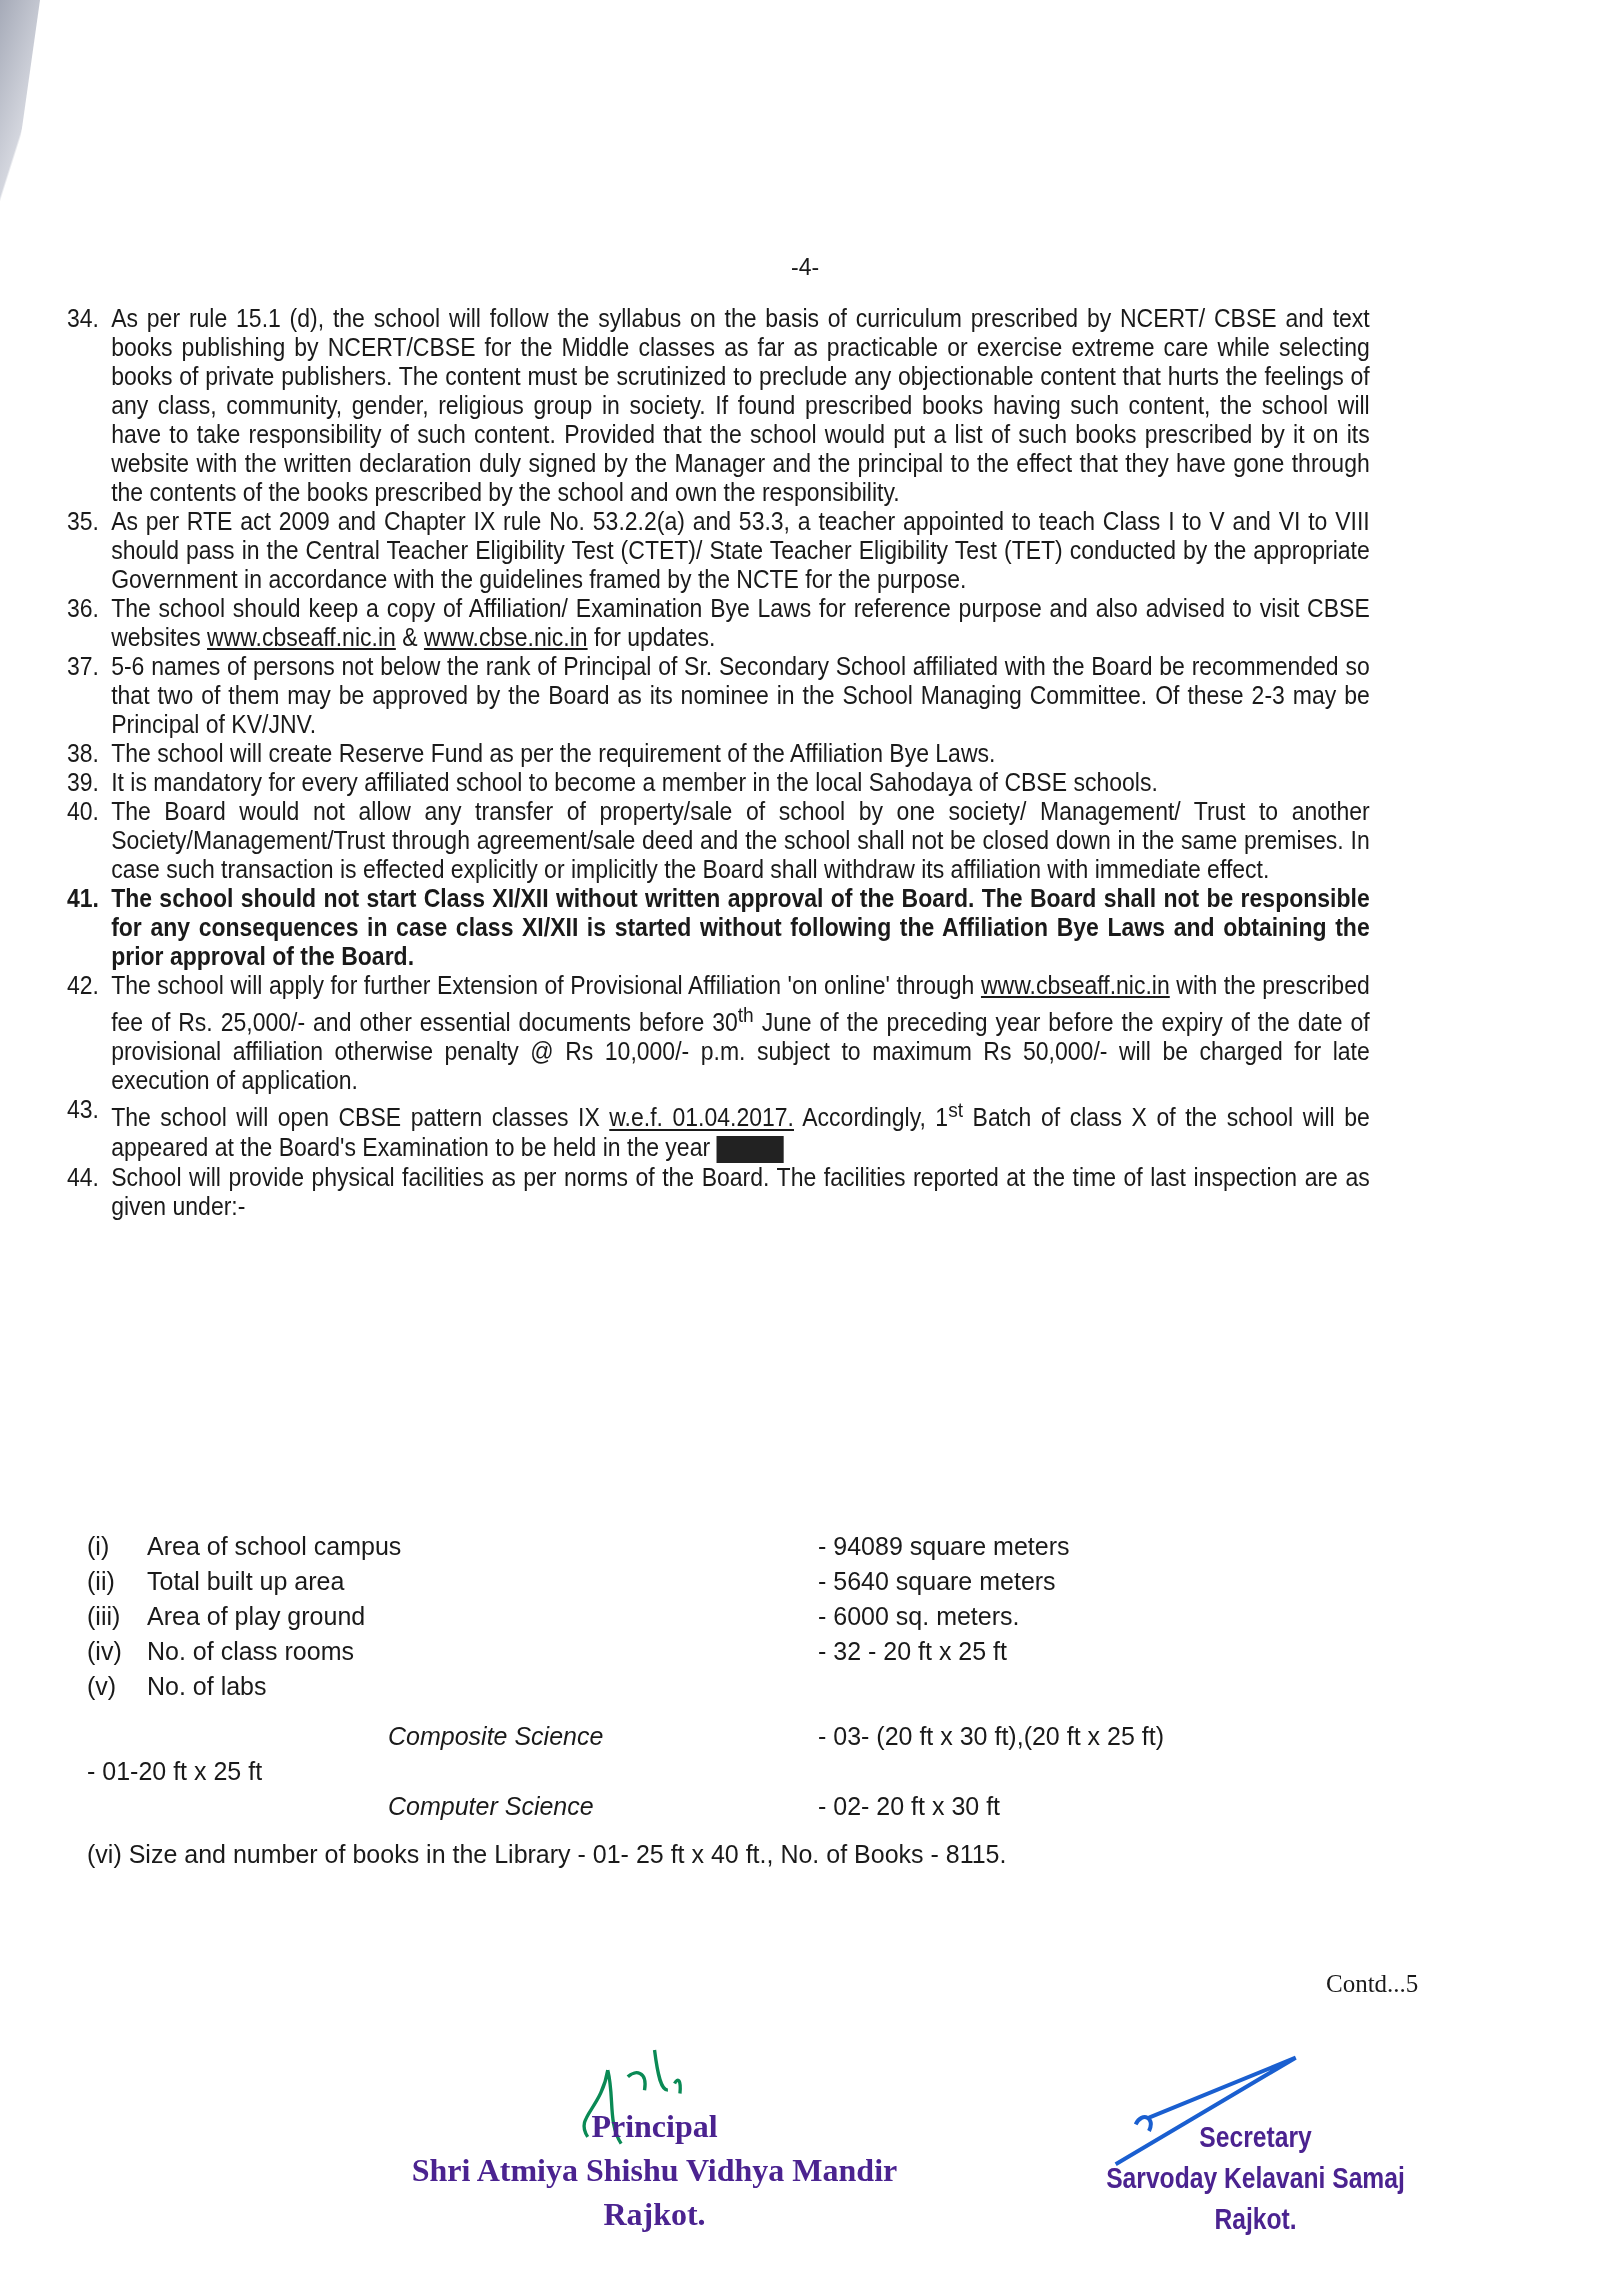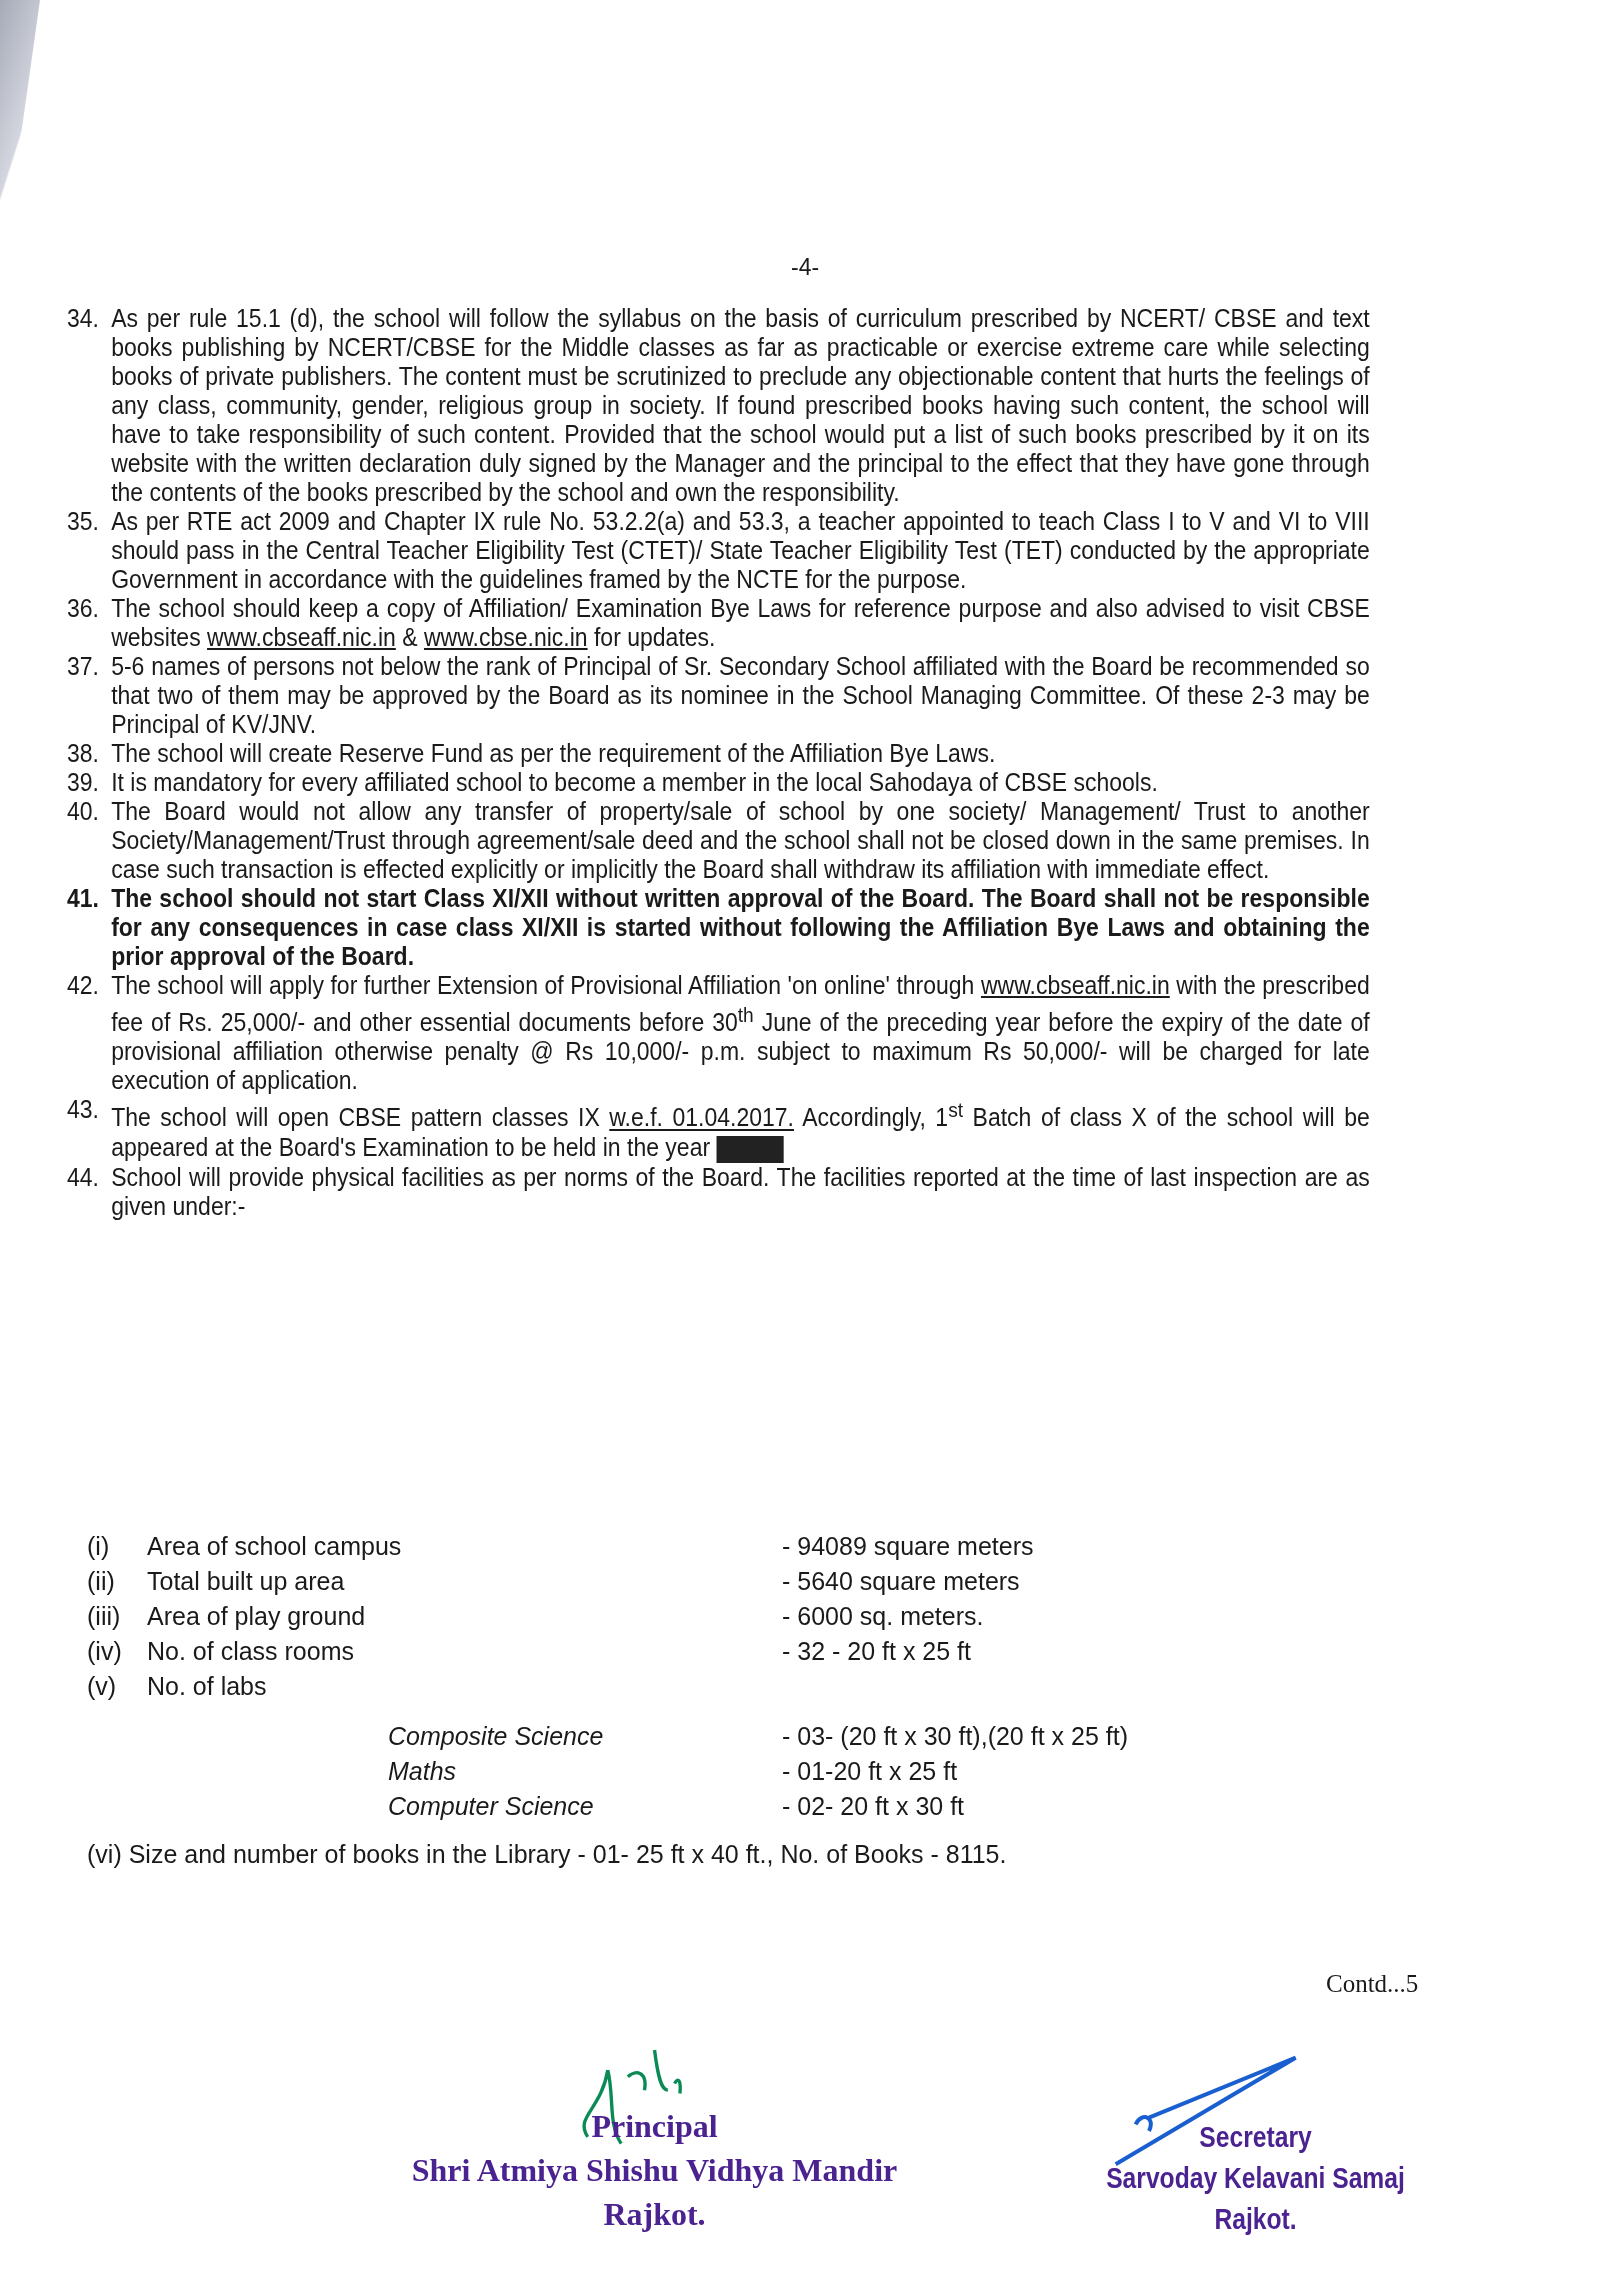--- a/index.html
+++ b/index.html
@@ -10,21 +10,21 @@
                transform:skewX(-8deg); transform-origin:top left; opacity:.8; }
   .page-num { position:absolute; left:791px; top:254px; font-size:23px; }
   .content { position:absolute; left:67px; top:304px; width:1416px;
              font-size:25px; line-height:29px; transform:scaleX(0.92); transform-origin:left top; }
   .item { position:relative; padding-left:48px; margin-bottom:0; text-align:justify; }
   .item .num { position:absolute; left:0; top:0; }
   .bold { font-weight:bold; }
   u { text-decoration:underline; }
   .redact { display:inline-block; width:73px; height:27px; background:#222; vertical-align:middle; }
   .fac { position:absolute; left:87px; top:1529px; font-size:25px; line-height:35px; width:1202px; }
-  .fac .row { display:flex; }
+  .fac .row { display:flex;gap:36px; }
   .fac .lbl { width:695px; }
   .fac .lbl .rn { display:inline-block; width:60px; }
   .fac .sub { padding-left:301px; width:394px;font-style:italic; }
   .fac .val { flex:1; }
   .lib { position:absolute; left:87px; top:1840px; font-size:25px;text-align:center; }
   .contd { position:absolute; left:1326px; top:1970px; font-size:25px;font-family:Liberation Serif, serif; }
   .stamp { position:absolute; font-family:"Liberation Serif", serif; font-weight:bold; color:#4b2390; text-align:center; }
   .stamp.left { left:374px; top:2104px; width:561px; font-size:32px; line-height:44px; }
   .stamp.right { left:1055px; top:2117px; width:401px; font-family:"Liberation Sans", sans-serif; font-size:29px; line-height:41px; transform:scaleX(0.85); }
   .sig { position:absolute; }
@@ -102,21 +102,20 @@
   <div class="row">
     <div class="lbl"><span class="rn">(v)</span><span>No. of labs</span></div>
     <div class="val"></div>
   </div>
   <div style="height:14.7px"></div>
   <div class="row">
     <div class="sub">Composite Science</div>
     <div class="val">- 03- (20 ft x 30 ft),(20 ft x 25 ft)</div>
   </div>
   <div class="row">
-    <div class="sub">Maths</div>
     <div class="val">- 01-20 ft x 25 ft</div>
   </div>
   <div class="row">
     <div class="sub">Computer Science</div>
     <div class="val">- 02- 20 ft x 30 ft</div>
   </div>
 </div>
 
 <div class="lib">
   <span>(vi)</span>

